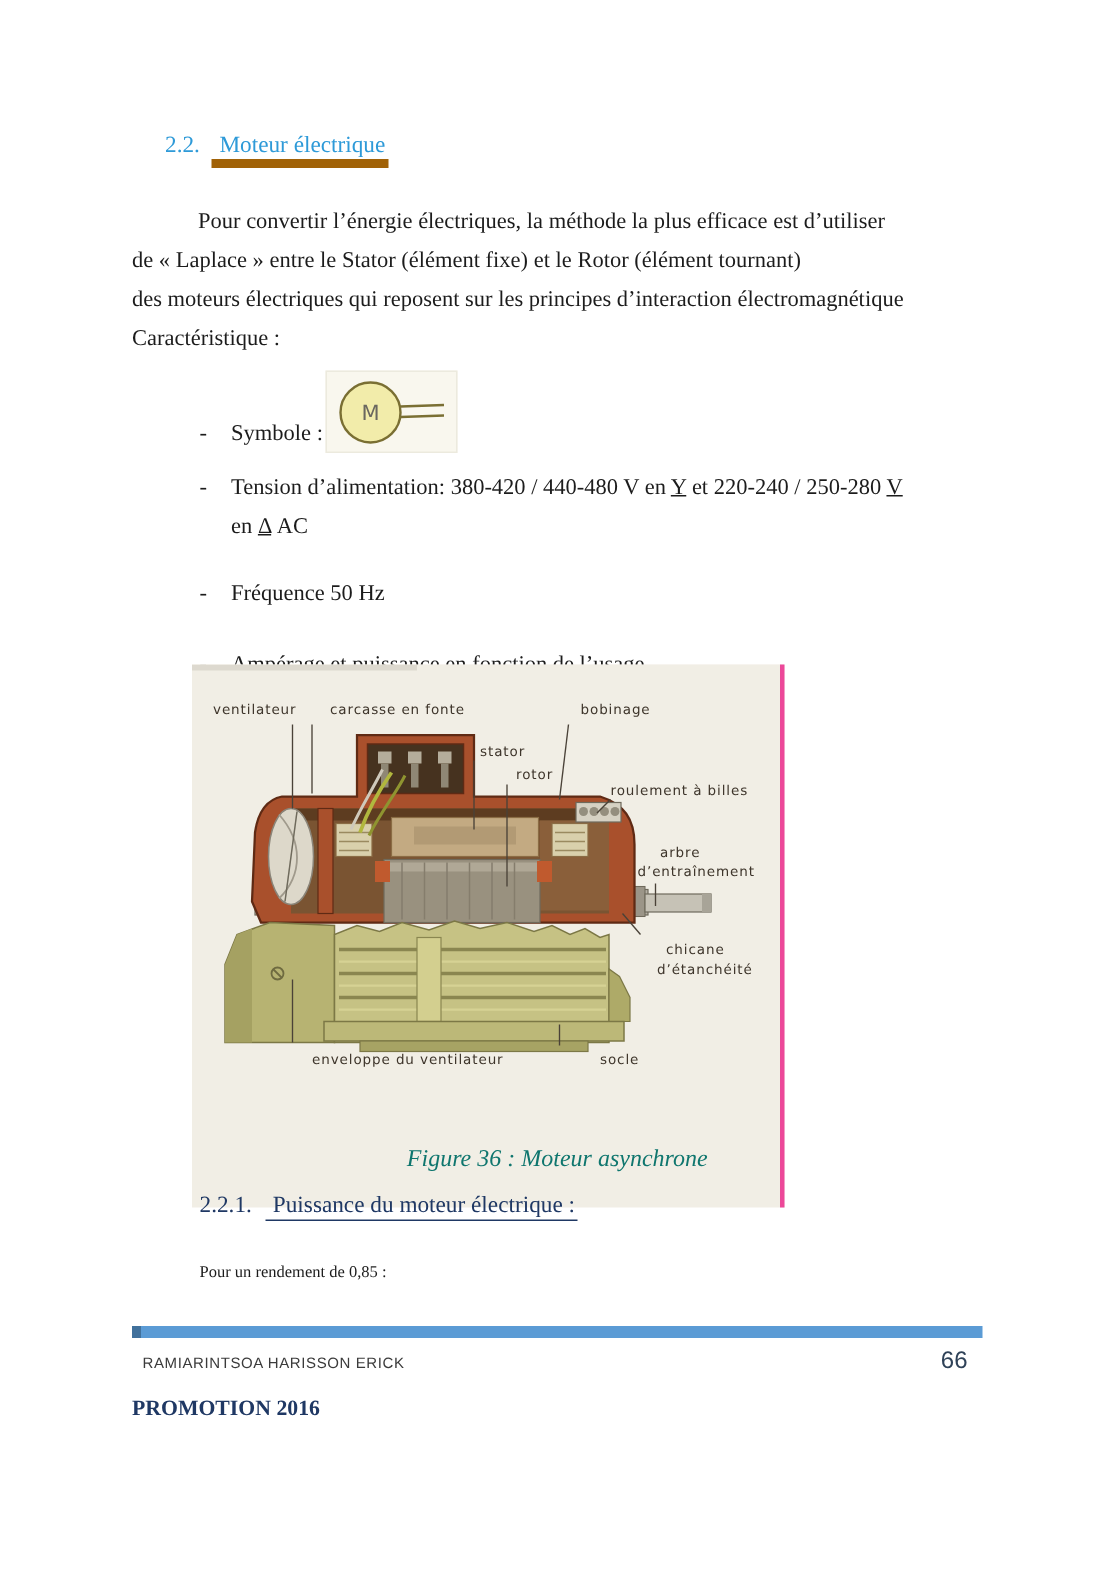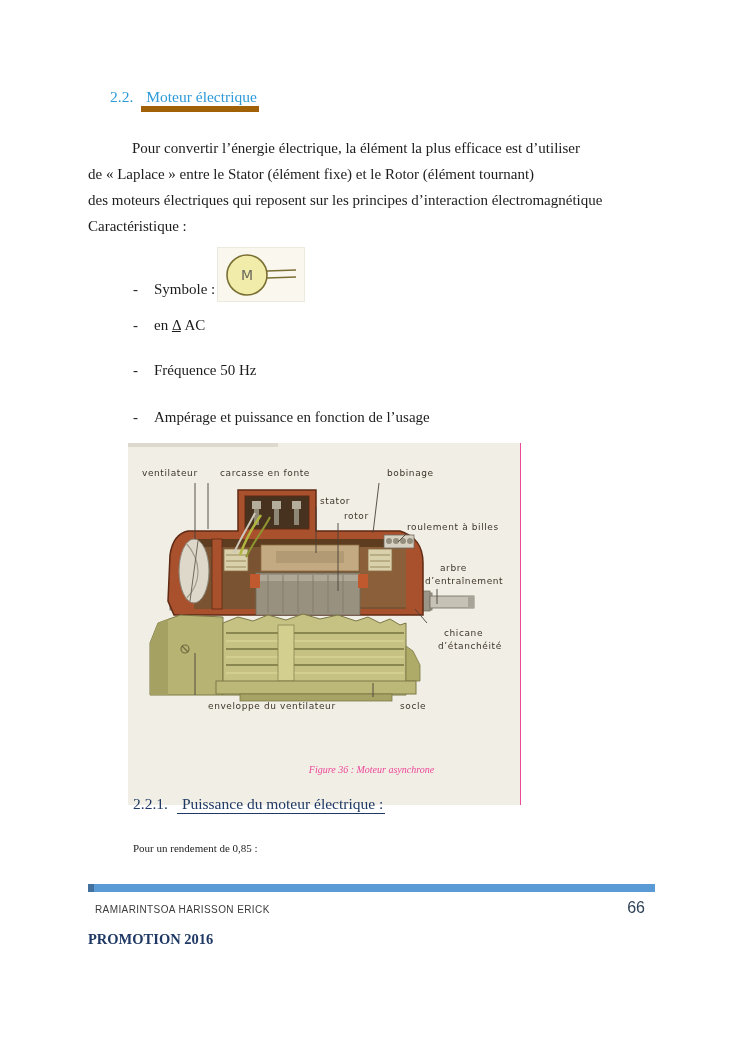--- a/index.html
+++ b/index.html
@@ -26,23 +26,23 @@
   .row-symbole .lbl-wrap{display:flex;line-height:26px;}
   .sym-img{width:88px;height:55px;background:#f9f7ee;border:1px solid #eceade;
            box-sizing:border-box;margin-left:2px;}
   .u{text-decoration:underline;}
   .mt1{margin-top:10px;}
   .mt2{margin-top:19px;}
   .mt3{margin-top:21px;}
 
   
   .figure{left:128px;top:443px;width:392px;height:362px;background:#f1eee5;
-          border-right:1px solid #ec4899;}
+          border-right:3px solid #ec4899;}
   .figcap{left:88px;top:764px;width:567px;text-align:center;font-style:italic;
-          font-size:10px;color:#ec4899;}
+          font-size:16px;color:#0f766e;}
 
   
   .h221{left:133px;top:795px;font-size:15.5px;color:#1f3864;}
   .h221 .num{margin-right:9px;margin-top:36px;}
   .h221 .ttl{border-bottom:1px solid #1f3864;padding:0 2px 1px 5px;}
 
   .rendement{left:133px;top:842px;font-size:11px;}
 
   
   .bar{left:88px;top:884px;width:567px;height:8px;background:#5b9bd5;}
@@ -57,21 +57,21 @@
   .figlbl{font-size:9px;fill:#3e352b;letter-spacing:0.6px;}
 </style>
 </head>
 <body>
 
 <div class="abs h22 nowrap">
   <span class="num">2.2.</span><span class="ttl">Moteur électrique</span>
 </div>
 
 <div class="abs para">
-  <div class="line indent">Pour convertir l’énergie électrique, la élément la plus efficace est d’utiliser</div>
+  <div class="line indent">Pour convertir l’énergie électriques, la méthode la plus efficace est d’utiliser</div>
   <div class="line">de « Laplace » entre le Stator (élément fixe) et le Rotor (élément tournant)</div>
   <div class="line">des moteurs électriques qui reposent sur les principes d’interaction électromagnétique</div>
   <div class="line">Caractéristique :</div>
 </div>
 
 <div class="abs blist">
 
   <div class="row-symbole">
     <div class="lbl-wrap">
       <span class="dash" style="width:21px;display:inline-block;">-</span>
@@ -83,20 +83,21 @@
         <text x="29" y="32" text-anchor="middle" font-size="14" fill="#6a675f">M</text>
         <line x1="49" y1="23" x2="78" y2="22" stroke="#7a6f33" stroke-width="1.6"></line>
         <line x1="49" y1="30" x2="78" y2="29" stroke="#7a6f33" stroke-width="1.6"></line>
       </svg>
     </div>
   </div>
 
   <div class="bullet mt1">
     <span class="dash">-</span>
     <div>
+      <div class="nowrap"><span>Tension d’alimentation: 380-420 / 440-480 V en </span><span class="u">Y</span><span> et 220-240 / 250-280 </span><span class="u">V</span></div>
       <div class="nowrap"><span>en </span><span class="u">Δ</span><span> AC</span></div>
     </div>
   </div>
 
   <div class="bullet mt2">
     <span class="dash">-</span>
     <span class="nowrap">Fréquence 50 Hz</span>
   </div>
 
   <div class="bullet mt3">

